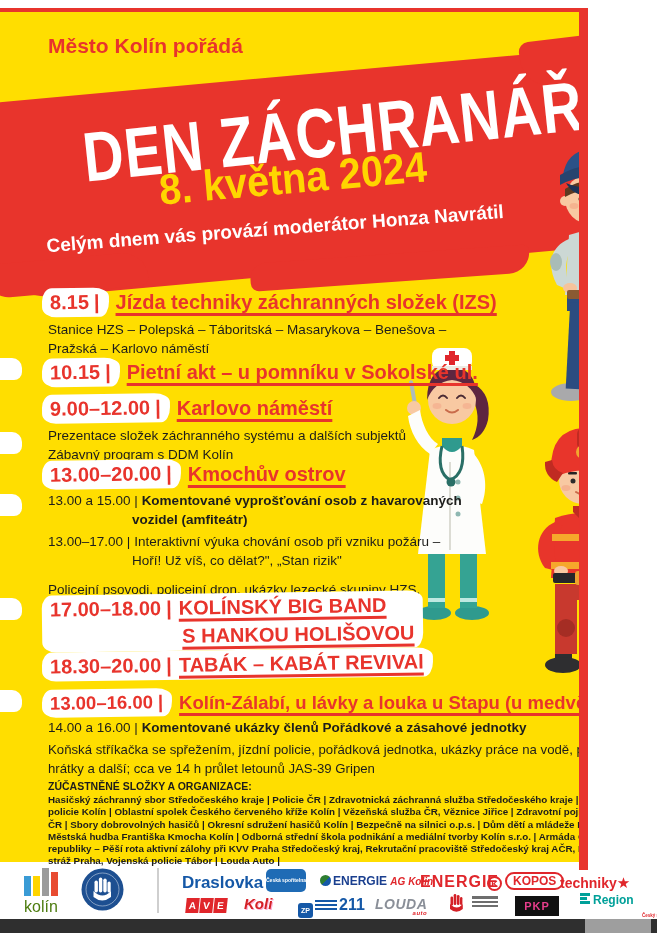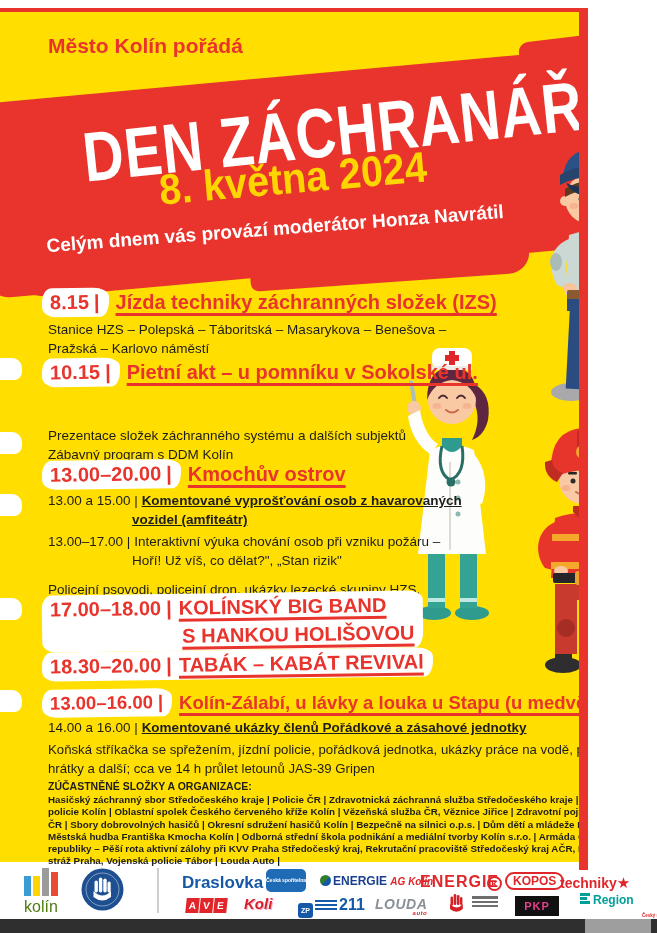--- a/index.html
+++ b/index.html
@@ -34,21 +34,21 @@
 
   .sched-head { position:absolute; left:42px; white-space:nowrap; font-weight:bold; font-size:20px; color:#E8342C; z-index:4; }
   .chip { display:inline-block; background:#fff; padding:3px 9px 3px 8px; transform:rotate(-0.8deg);
     border-radius:10px 16px 9px 14px / 13px 9px 15px 10px; }
   .sched-title { margin-left:7px; text-decoration:underline; text-decoration-thickness:2.5px; text-underline-offset:4px; }
   .pipe { margin-left:5px; }
   .line2 { display:block; padding-left:132px; margin-top:5px; }
   .small-head { font-size:18.5px; }
 
   .sub { position:absolute; left:48px; color:#1D1D1B; font-size:13.5px; line-height:19px; z-index:4; white-space:nowrap; }
-  .sub b { font-weight:bold;text-decoration:underline; }
+  .sub b { font-weight:bold; }
   .indent { padding-left:84px; }
 
   .splat { position:absolute; left:0; width:22px; height:22px; background:#fff; border-radius:0 10px 8px 0; z-index:2; }
 
   .participants-heading { position:absolute; left:48px; top:772px; font-size:10.5px; font-weight:bold; color:#1D1D1B; z-index:4; }
   .participants-body { position:absolute; left:48px; top:786px; width:586px; font-size:9.8px; line-height:12.3px;
     color:#1D1D1B; font-weight:bold; z-index:4; }
 
   .logo-strip { position:absolute; left:0; top:862px; width:657px; height:57px; background:#fff; }
   .logo { position:absolute; white-space:nowrap; }
@@ -249,20 +249,23 @@
     </div>
     <div class="sub" style="top:312px">
       <span style="display:block">Stanice HZS – Polepská – Táboritská – Masarykova – Benešova –</span>
       <span style="display:block">Pražská – Karlovo náměstí</span>
     </div>
 
     <div class="sched-head" style="top:350px">
       <span class="chip"><span>10.15</span><span class="pipe">|</span></span><span class="sched-title">Pietní akt – u pomníku v Sokolské ul.</span>
     </div>
 
+    <div class="sched-head" style="top:386px">
+      <span class="chip"><span>9.00–12.00</span><span class="pipe">|</span></span><span class="sched-title">Karlovo náměstí</span>
+    </div>
     <div class="sub" style="top:418px">
       <span style="display:block">Prezentace složek záchranného systému a dalších subjektů</span>
       <span style="display:block">Zábavný program s DDM Kolín</span>
     </div>
 
     <div class="sched-head" style="top:452px">
       <span class="chip"><span>13.00–20.00</span><span class="pipe">|</span></span><span class="sched-title">Kmochův ostrov</span>
     </div>
     <div class="sub" style="top:483px">
       <span style="display:block"><span>13.00 a 15.00</span> <span>|</span> <b>Komentované vyprošťování osob z havarovaných</b></span>

